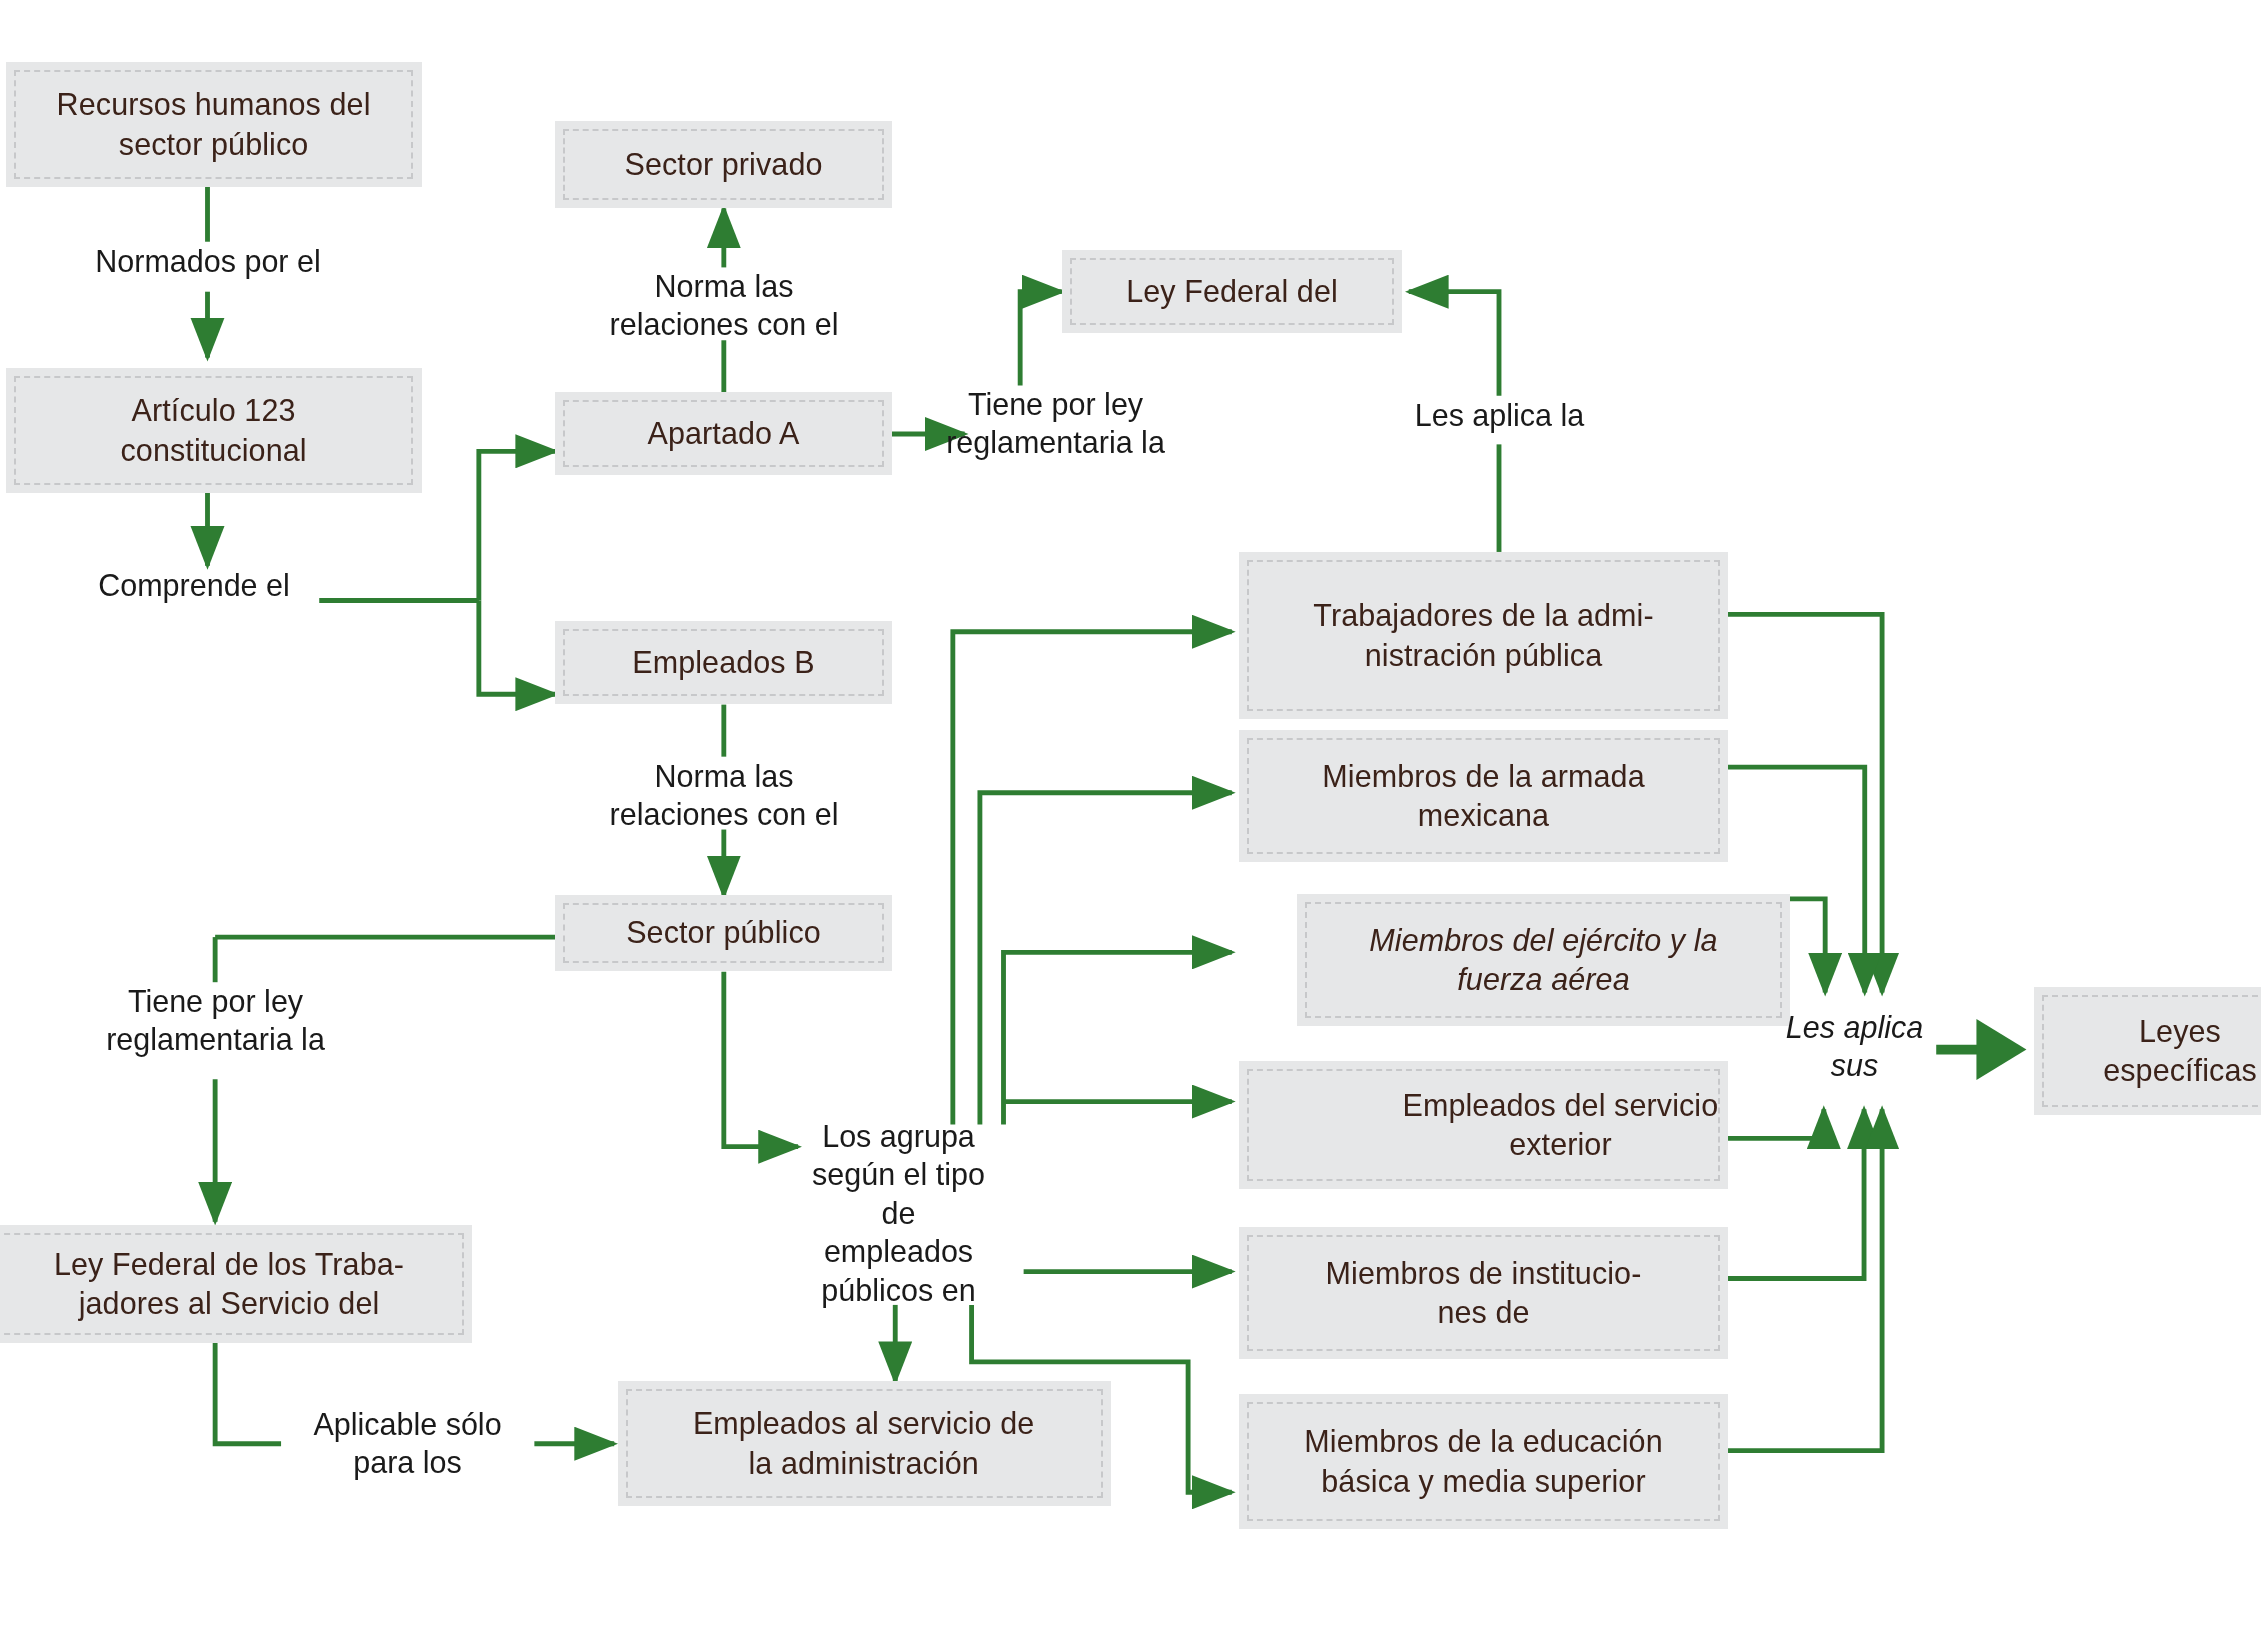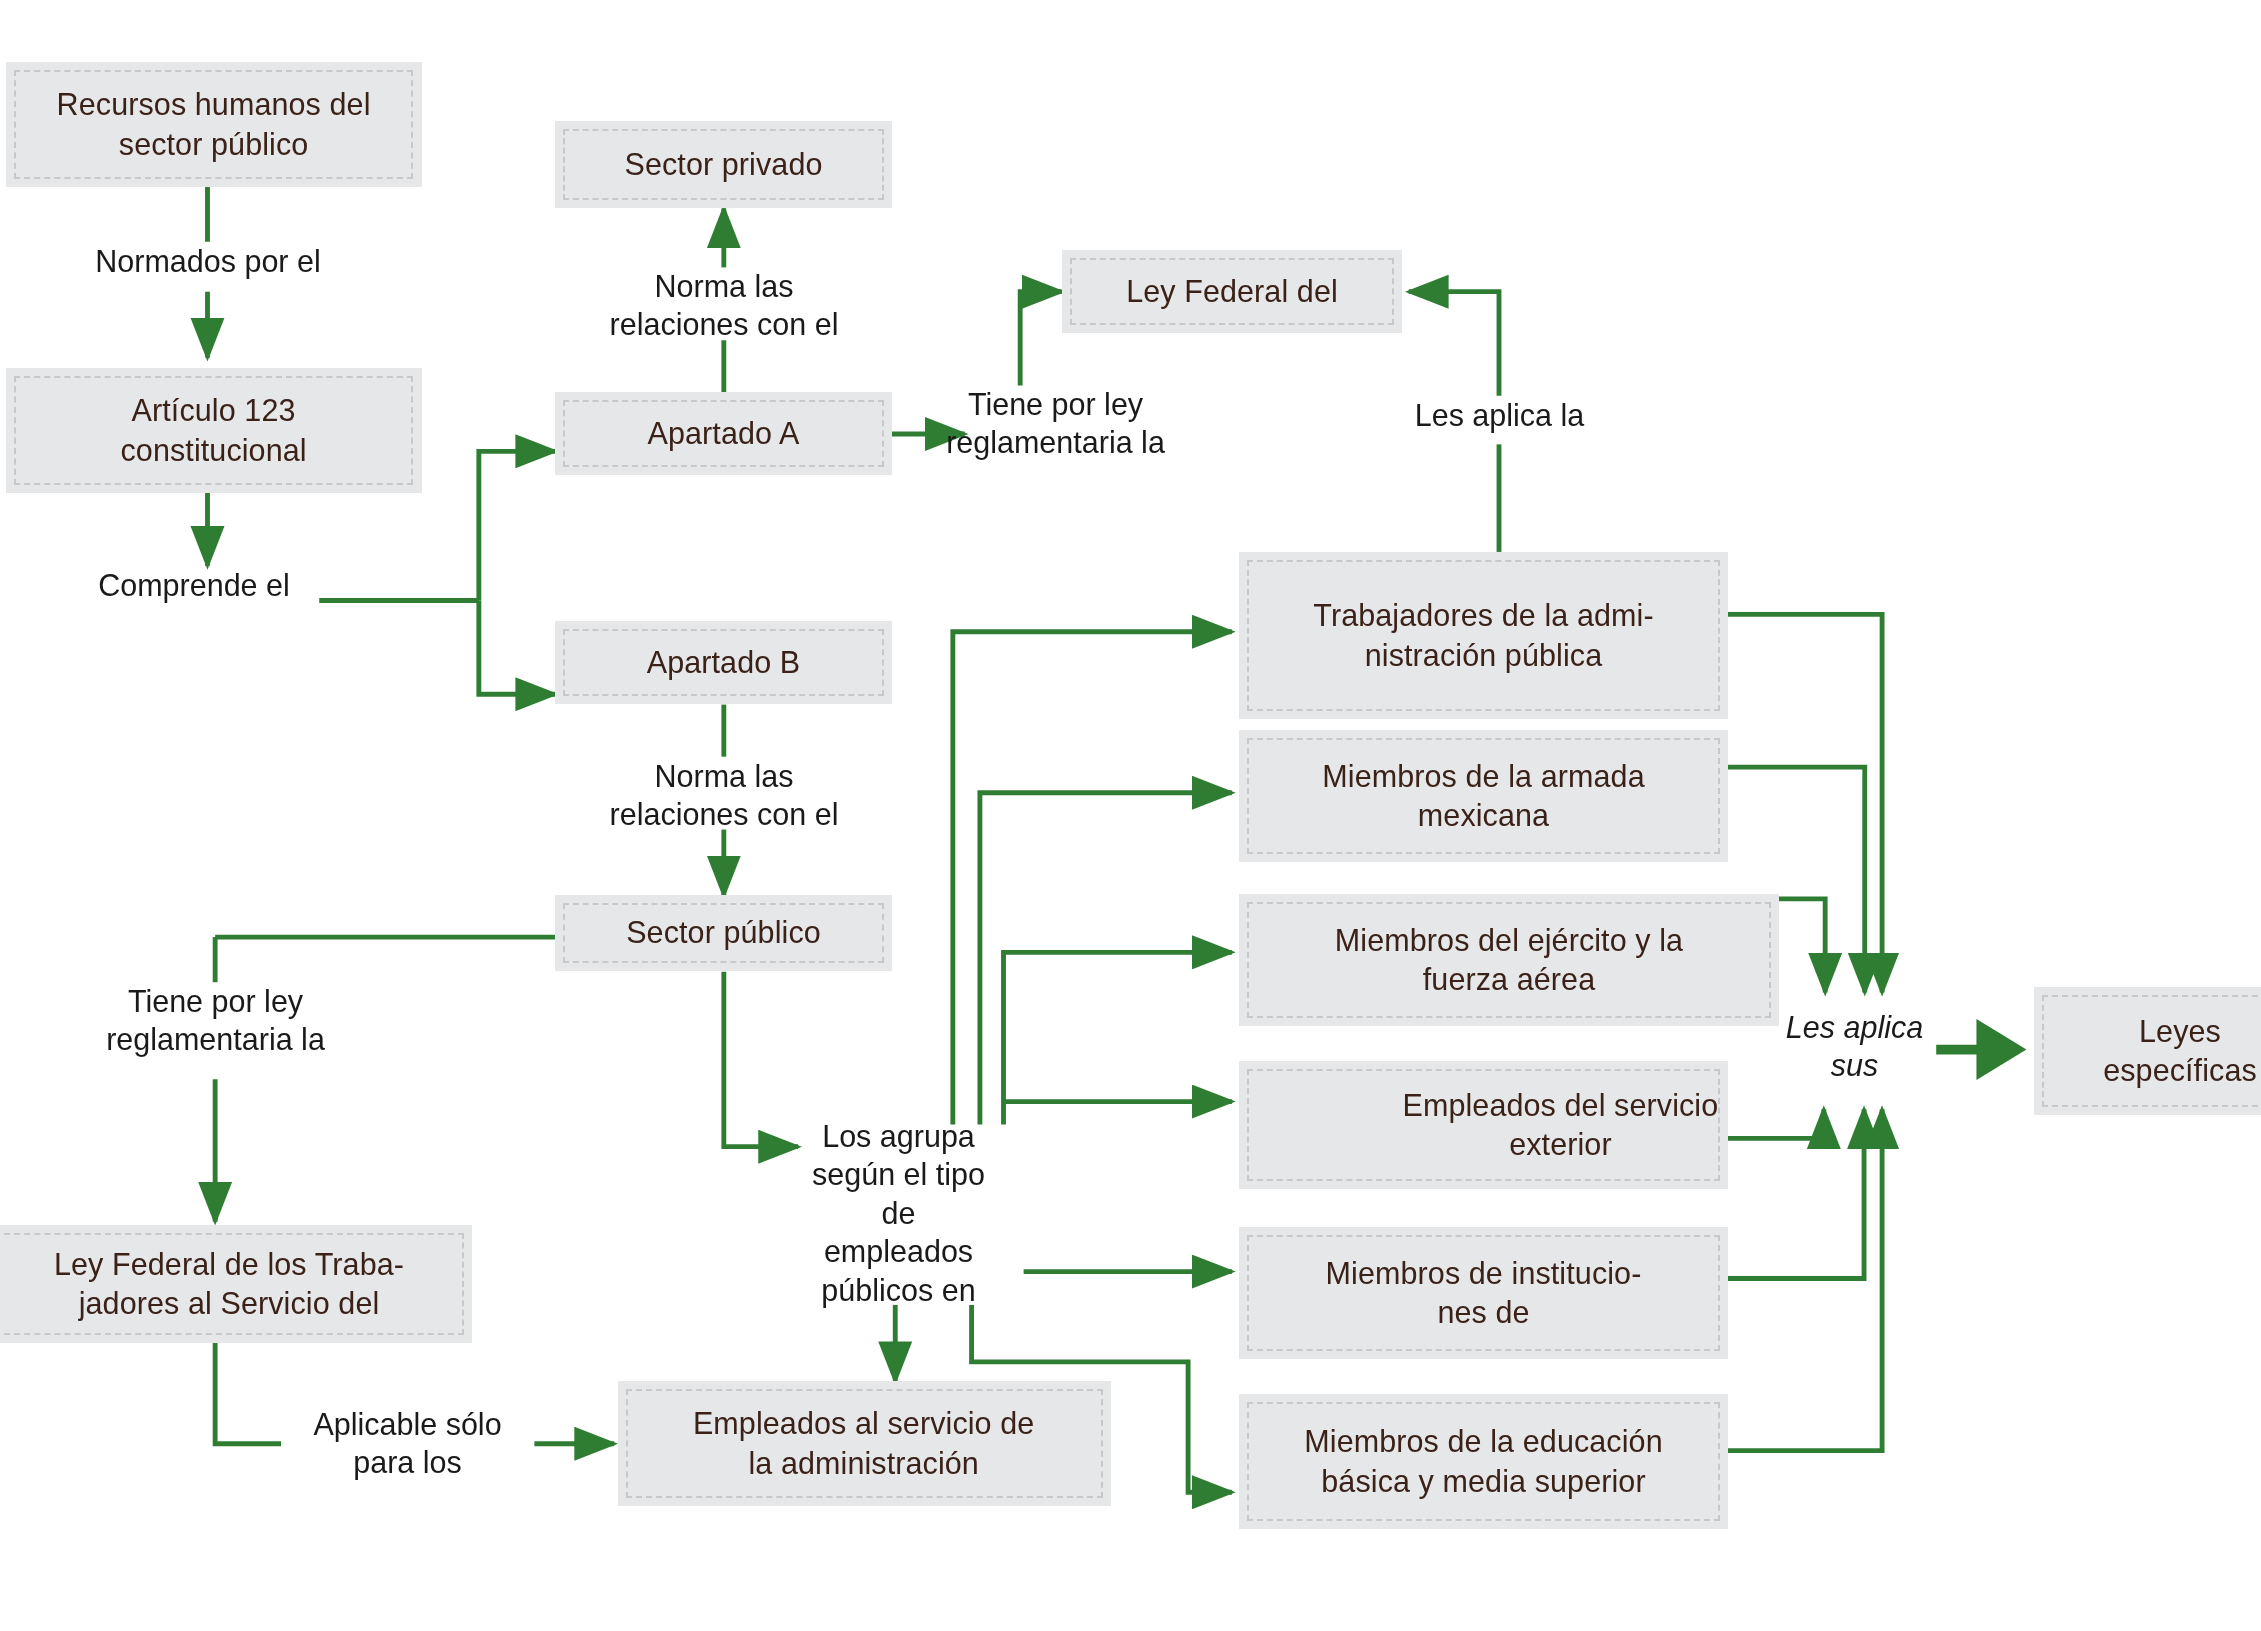--- a/index.html
+++ b/index.html
@@ -155,21 +155,21 @@
     <span class="node-label">Sector privado</span>
   </div>
 
   <div class="node" style="left:555px; top:392px; width:337px; height:83px;">
     <div class="inner-dash"></div>
     <span class="node-label">Apartado A</span>
   </div>
 
   <div class="node" style="left:555px; top:621px; width:337px; height:83px;">
     <div class="inner-dash"></div>
-    <span class="node-label">Apartado B</span>
+    <span class="node-label">Empleados B</span>
   </div>
 
   <div class="node" style="left:1062px; top:250px; width:340px; height:83px;">
     <div class="inner-dash"></div>
     <span class="node-label">Ley Federal del</span>
   </div>
 
   <div class="node" style="left:555px; top:895px; width:337px; height:76px;">
     <div class="inner-dash"></div>
     <span class="node-label">Sector público</span>
@@ -192,21 +192,21 @@
     <span class="node-label">Trabajadores de la admi-
 nistración pública</span>
   </div>
 
   <div class="node" style="left:1239px; top:730px; width:489px; height:132px;">
     <div class="inner-dash"></div>
     <span class="node-label">Miembros de la armada
 mexicana</span>
   </div>
 
-  <div class="node" style="left:1239px; top:894px; width:540px; height:132px;">
+  <div class="node" style="left:1297px; top:894px; width:493px; height:132px;font-style:italic;">
     <div class="inner-dash"></div>
     <span class="node-label">Miembros del ejército y la
 fuerza aérea</span>
   </div>
 
   <div class="node" style="left:1239px; top:1061px; width:489px; height:128px;justify-content:flex-end;">
     <div class="inner-dash"></div>
     <span class="node-label">Empleados del servicio
 exterior</span>
   </div>

